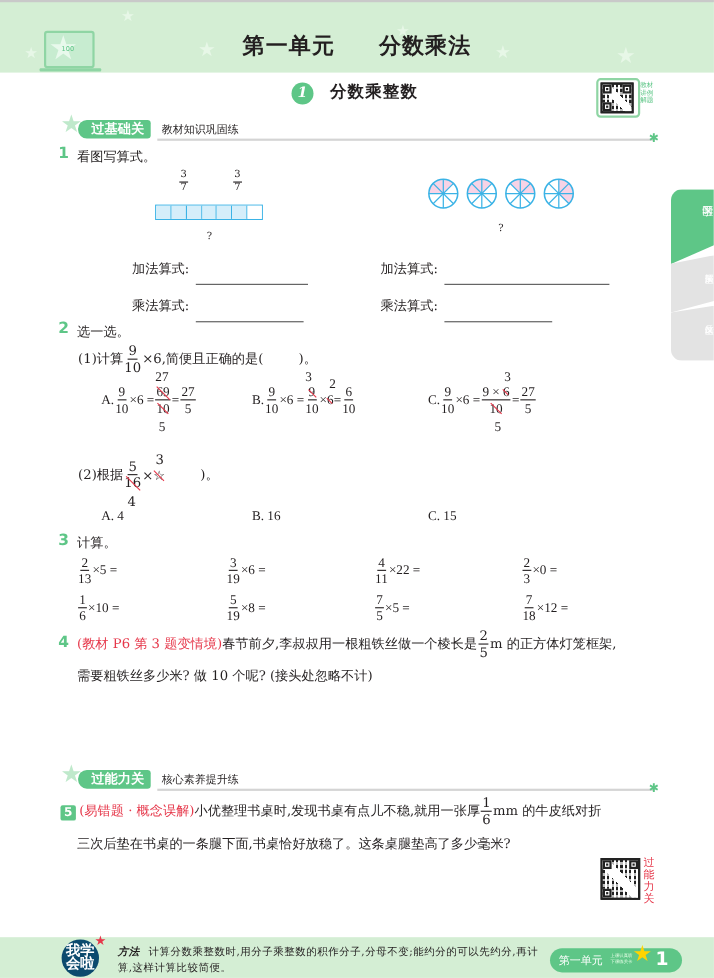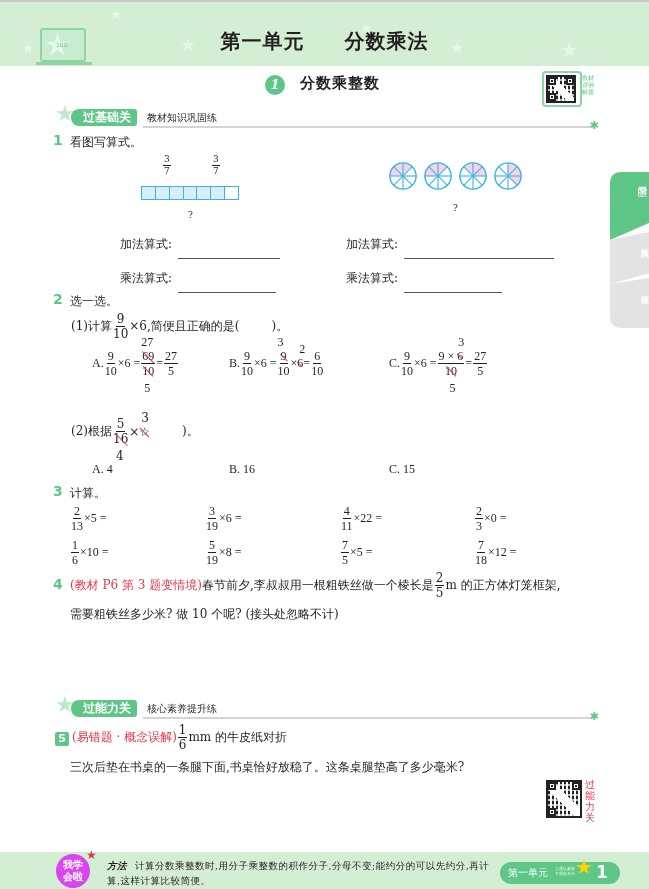--- a/index.html
+++ b/index.html
@@ -63,21 +63,21 @@
 
   
   .ans-line { height: 1px; background: #555; }
 
   
   #side-tabs { left: 610px; top: 172px; width: 39px; height: 156px; }
   .side-tab { position: absolute; left: 0; width: 39px; font-size: 10px; font-family: "DejaVu Sans", sans-serif; color: #fff; writing-mode: vertical-rl; text-align: center; letter-spacing: 1px; }
 
   
   #footer { left: 0; top: 852px; width: 649px; height: 37px; background: #d4eed4; }
-  #footer-badge { left: 56px; top: 854px; width: 34px; height: 34px; border-radius: 50%; background: #d946ef; color:#fff; font-size: 10px; font-weight: bold; text-align:center; line-height: 12px; padding-top: 5px; font-family: "DejaVu Sans", sans-serif; }
+  #footer-badge { left: 56px; top: 854px; width: 34px; height: 34px; border-radius: 50%; background: #0c4a6e; color:#fff; font-size: 13px; font-weight: bold; text-align:center; line-height: 12px; padding-top: 5px; font-family: "DejaVu Sans", sans-serif; }
   #footer-text { left: 107px; top: 858px; width: 395px; font-size: 9.5px; line-height: 15px; letter-spacing: 0.5px; }
   #footer-pill { left: 500px; top: 862px; width: 120px; height: 22px; border-radius: 11px; background: #5ec687; }
   #footer-unit { left: 508px; top: 866px; font-size: 10px; color: #fff; font-family: "DejaVu Sans", sans-serif; }
   #footer-sub { left: 555px; top: 866px; font-size: 4px; line-height: 5px; color: #e8ffe8; }
   #page-num { left: 596px; top: 862px; font-size: 17px; font-weight: bold; color: #fff; font-family: "DejaVu Sans", sans-serif; }
   #footer-star { left: 575px; top: 857px; font-size: 20px; color: #ffd400; line-height: 20px; }
 </style>
 </head>
 <body>
 
@@ -376,20 +376,21 @@
   <span class="section-star">★</span>
   <span class="section-badge">过能力关</span>
   <span class="section-sub">核心素养提升练</span>
   <div class="section-line"></div>
   <span class="section-end">✱</span>
 </div>
 
 <span class="abs sans" style="left:55px;top:732px;width:14px;height:14px;background:#5ec687;color:#fff;font-size:11px;font-weight:bold;text-align:center;line-height:14px;border-radius:2px;">5</span>
 <div class="abs txt" style="left:72px;top:724px;display:flex;align-items:center;white-space:nowrap;">
   <span class="red">(易错题 · 概念误解)</span>
+  <span>小优整理书桌时,发现书桌有点儿不稳,就用一张厚</span>
   <span class="frac">
       <span class="n">1</span>
       <span class="d">6</span>
     </span>
   <span>mm 的牛皮纸对折</span>
 </div>
 <span class="abs txt" style="left:70px;top:759px;">三次后垫在书桌的一条腿下面,书桌恰好放稳了。这条桌腿垫高了多少毫米?</span>
 
 <div class="abs qr" style="left:546px;top:780px;width:36px;height:38px;">
   <div class="qr-inner"></div>

